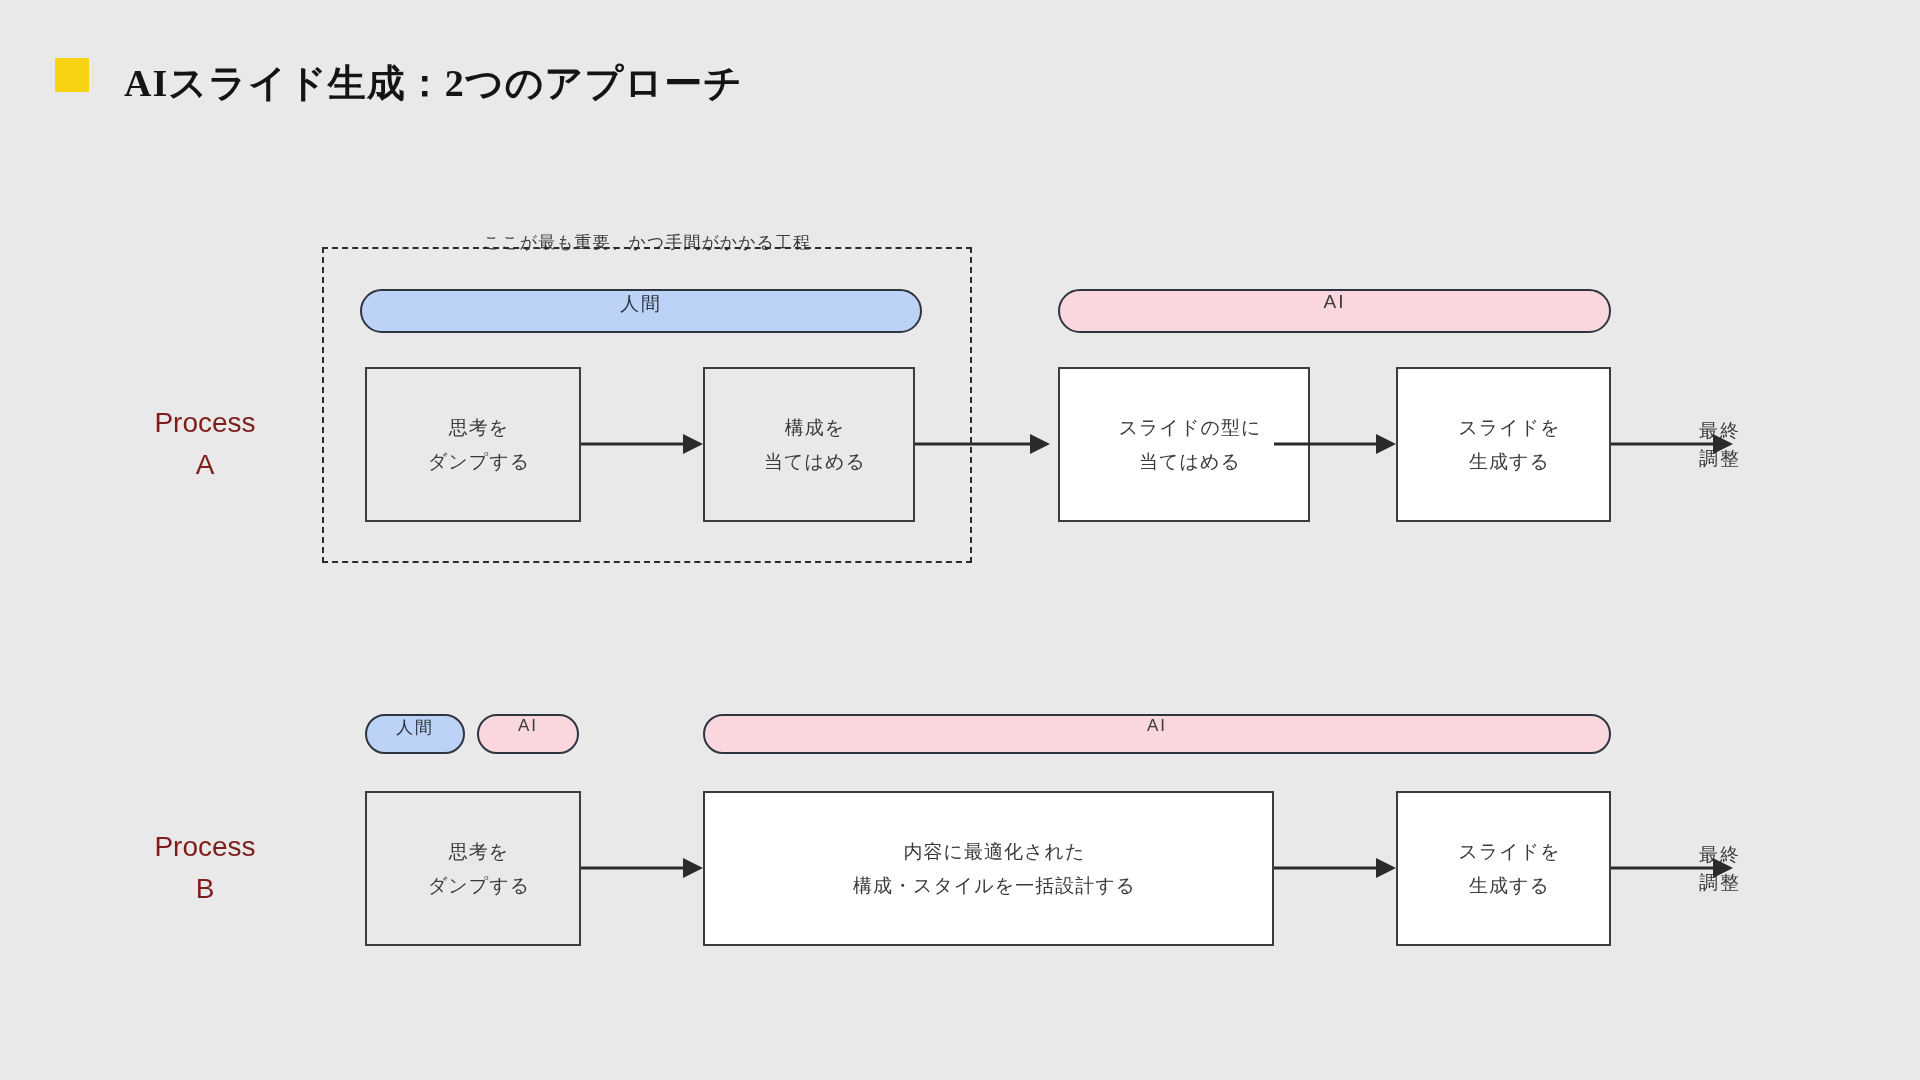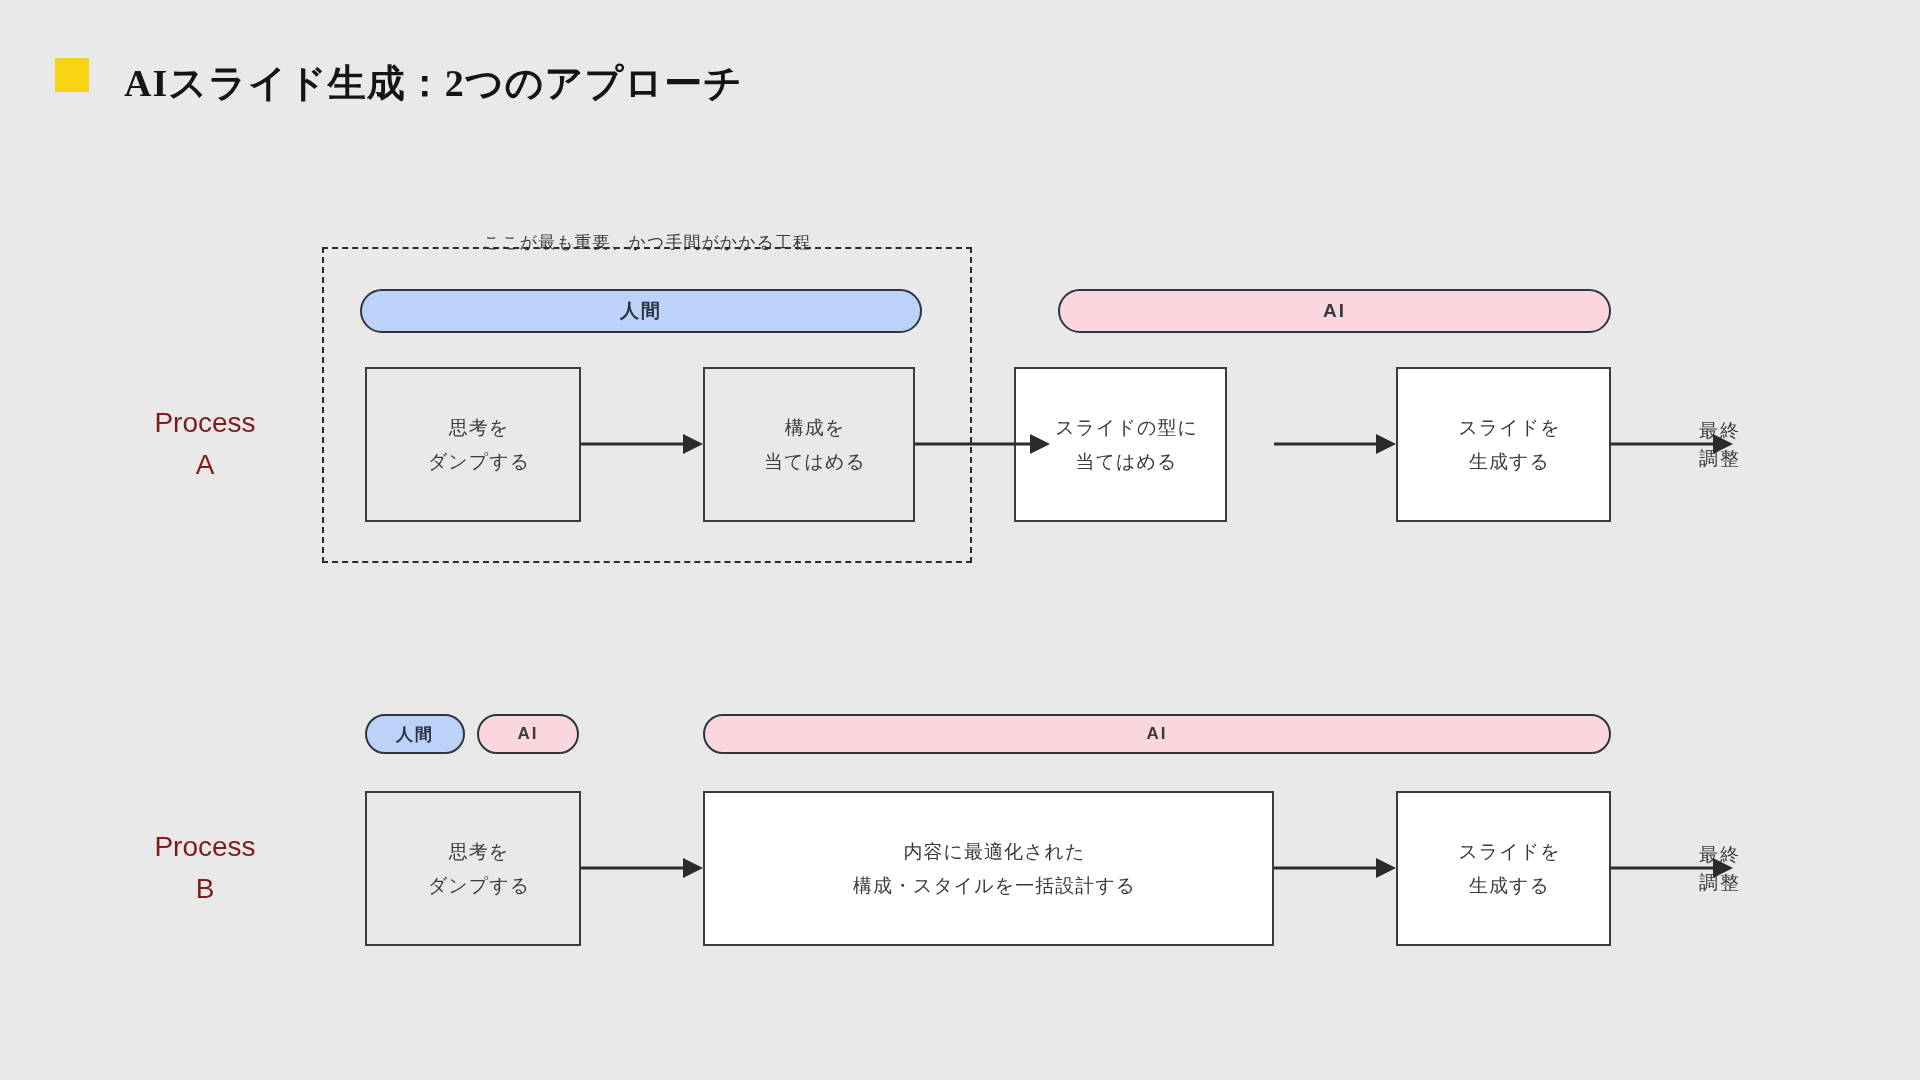--- a/index.html
+++ b/index.html
@@ -21,22 +21,22 @@
     position:absolute;left:322px;top:247px;width:650px;height:316px;
     border:2px dashed #2b2b2b;box-sizing:border-box;
   }
   .proc-label{
     position:absolute;left:120px;width:170px;text-align:center;
     font-size:28px;color:#7f1d1d;line-height:42px;
   }
   .proc-label span{display:block;}
   .pill{
     position:absolute;height:44px;border:2px solid #2e3440;border-radius:999px;
-    display:flex;align-items:center;justify-content:center;
-    font-size:19px;color:#2b3240;letter-spacing:2px;box-sizing:border-box;font-weight:bold;
+    display:flex;justify-content:center;
+    font-size:19px;color:#2b3240;letter-spacing:2px;box-sizing:border-box;
   }
   .pill.blue{background:#bdd2f7;}
   .pill.pink{background:#fad7de;color:#3a3a3a;}
   .pill.small{height:40px;font-size:17px;}
   .box{
     position:absolute;height:155px;border:2px solid #3c3c3c;background:transparent;
     display:flex;flex-direction:column;align-items:center;justify-content:center;
     text-align:center;font-size:19px;line-height:1.75;color:#3a3a3a;
     letter-spacing:1px;box-sizing:border-box;padding-left:12px;
   }
@@ -83,21 +83,21 @@
   </div>
 
   <div class="box" style="left:365px;top:367px;width:216px">
     <span>思考を</span>
     <span>ダンプする</span>
   </div>
   <div class="box" style="left:703px;top:367px;width:212px">
     <span>構成を</span>
     <span>当てはめる</span>
   </div>
-  <div class="box white" style="left:1014px;top:367px;width:213px">
+  <div class="box white" style="left:1058px;top:367px;width:252px">
     <span>スライドの型に</span>
     <span>当てはめる</span>
   </div>
   <div class="box white" style="left:1396px;top:367px;width:215px">
     <span>スライドを</span>
     <span>生成する</span>
   </div>
 
   <div class="arrow" style="left:581px;top:433px;width:122px">
     <i class="shaft"></i>

